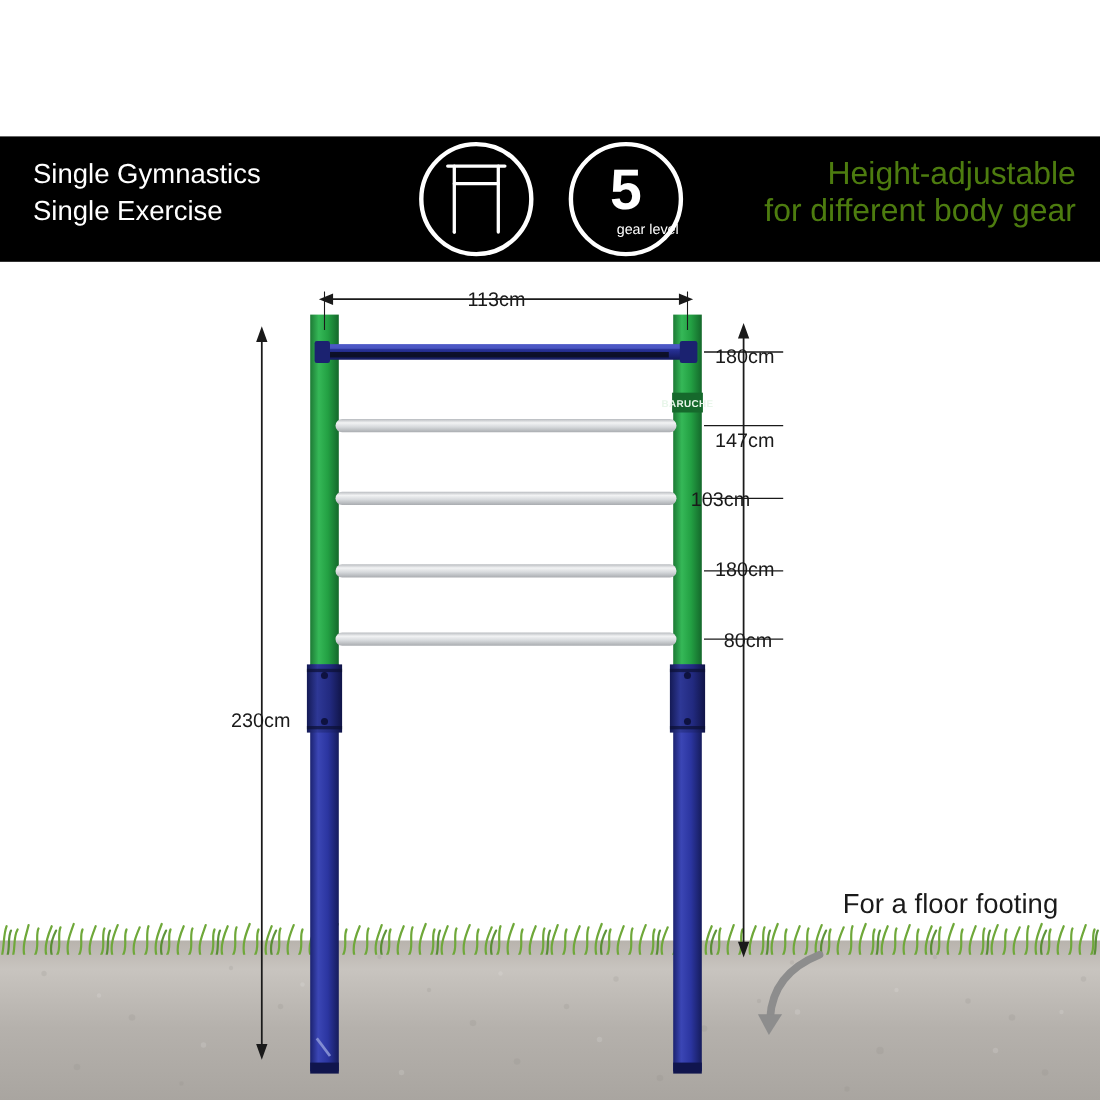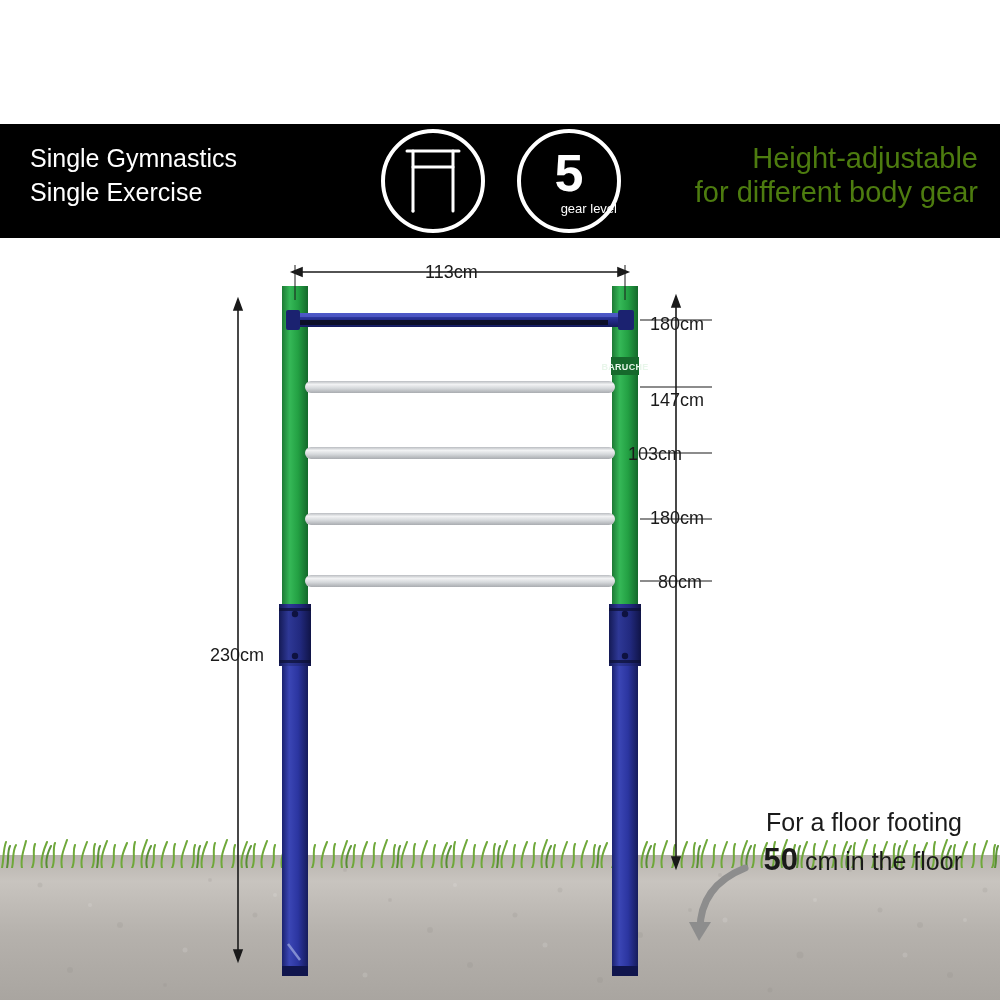--- a/index.html
+++ b/index.html
@@ -450,21 +450,20 @@
 
   <div class="dim dim-113">113cm</div>
   <div class="dim dim-230">230cm</div>
   <div class="dim dim-180a">180cm</div>
   <div class="dim dim-147">147cm</div>
   <div class="dim dim-103">103cm</div>
   <div class="dim dim-180b">180cm</div>
   <div class="dim dim-80">80cm</div>
 
   <div class="footing-line1">For a floor footing</div>
-  <div class="footing-line2"><b>50</b><span> cm in the floor</span></div>
 
   <div class="banner">
     <div class="banner-left">
       <div>Single Gymnastics</div>
       <div>Single Exercise</div>
     </div>
     <div class="banner-right">
       <div>Height-adjustable</div>
       <div>for different body gear</div>
     </div>

